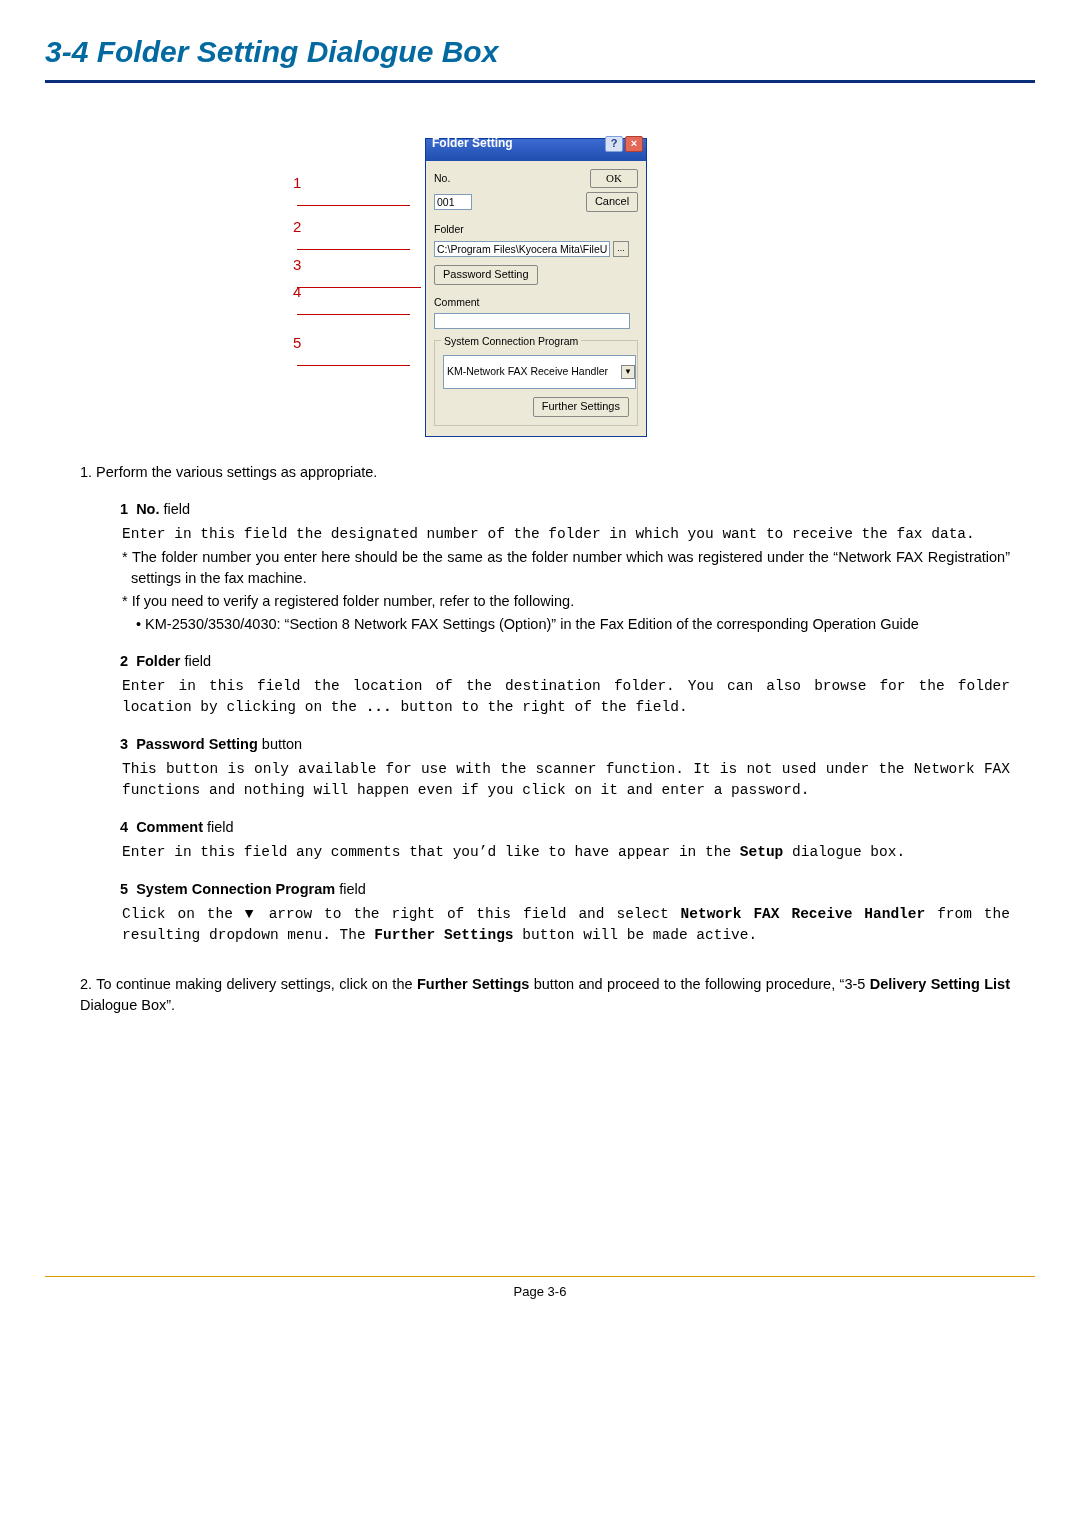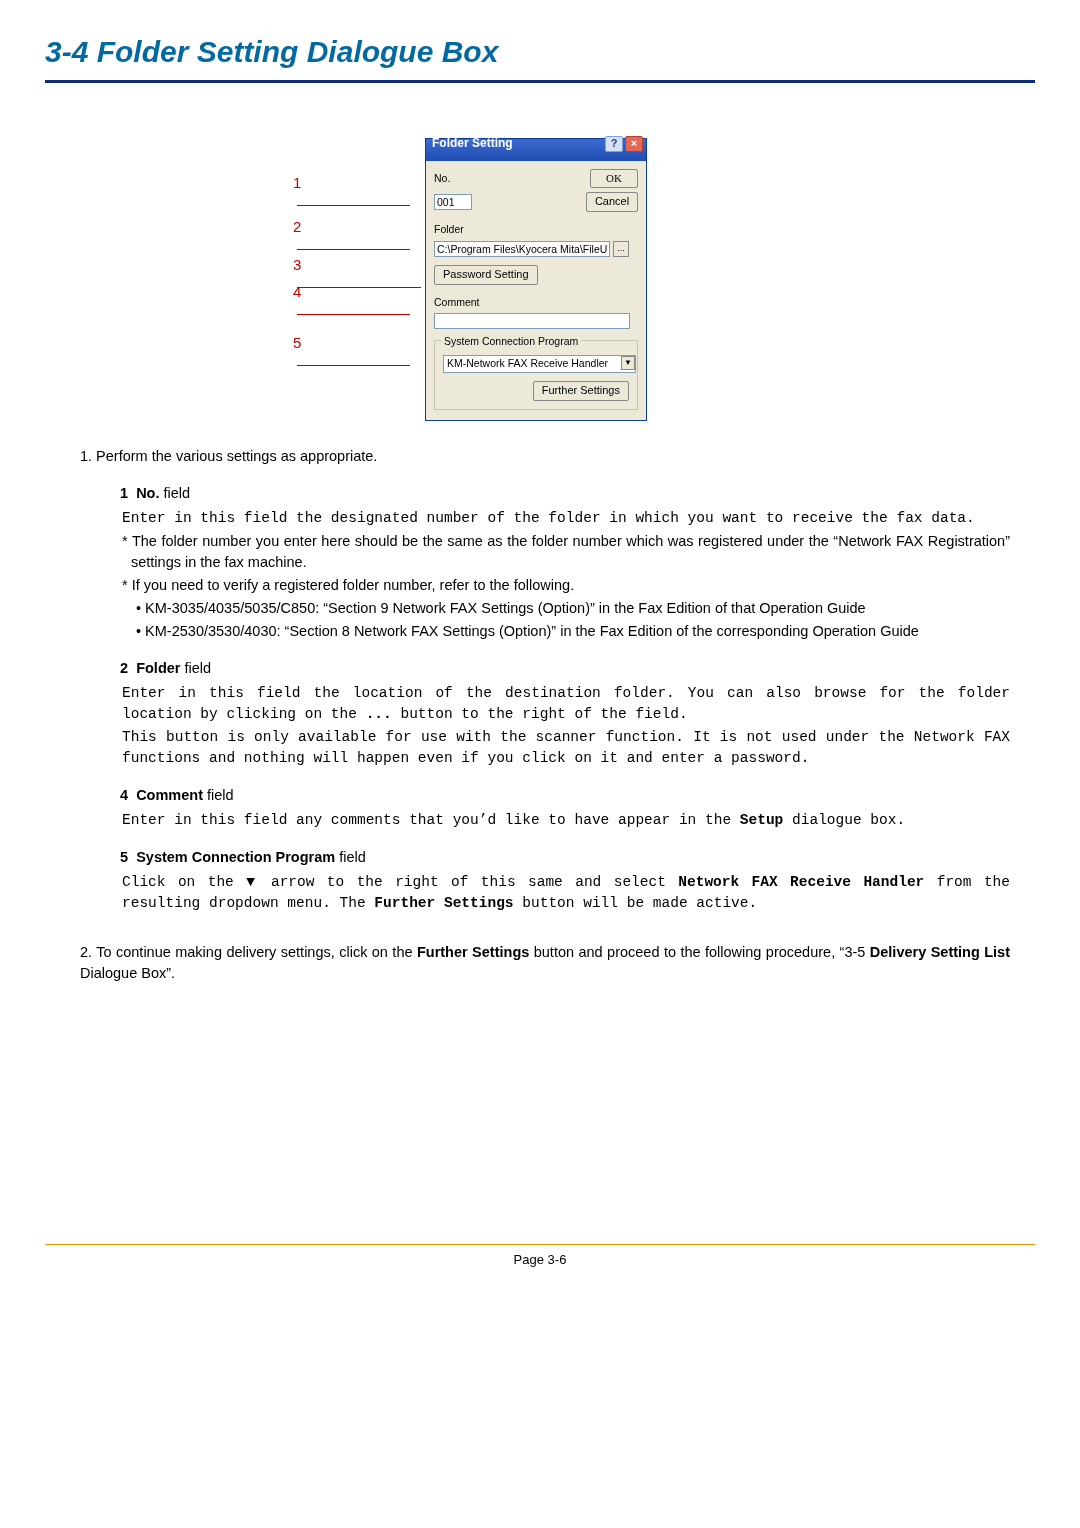--- a/index.html
+++ b/index.html
@@ -117,24 +117,24 @@
   }
   .group-title {
     position: absolute;
     top: -7px; left: 6px;
     background: #ece9d8;
     font-size: 10.5px;
     padding: 0 3px;
   }
   .select {
     display: flex;
-    align-items: flex-start;
+    align-items: center;
     background: #fff;
     border: 1px solid #7f9db9;
-    height: 18px;
+    height: 34px;
     font-size: 10.5px;
     padding: 0 0 0 3px;
     justify-content: space-between;
     width: 193px;
     cursor: pointer;
   }
   .select .dd {
     width: 14px; height: 14px;
     background: #ece9d8;
     border: 1px solid #888;
@@ -210,31 +210,31 @@
   </div>
 </div>
 
 <div class="body-text">
   <p class="step">1. Perform the various settings as appropriate.</p>
 
   <p class="item"><span class="num">1</span>&nbsp;&nbsp;<span class="name">No.</span><span> field</span></p>
   <p class="desc">Enter in this field the designated number of the folder in which you want to receive the fax data.</p>
   <p class="star">* The folder number you enter here should be the same as the folder number which was registered under the “Network FAX Registration” settings in the fax machine.</p>
   <p class="star">* If you need to verify a registered folder number, refer to the following.</p>
-  <p class="bullet">• KM-3035/4035/5035/C850: “Section 9  Network FAX Settings (Option)” in the Fax Edition of that Operation Guide</p>
   <p class="bullet">• KM-2530/3530/4030: “Section 8  Network FAX Settings (Option)” in the Fax Edition of the corresponding Operation Guide</p>
 
   <p class="item"><span class="num">2</span>&nbsp;&nbsp;<span class="name">Folder</span><span> field</span></p>
   <p class="desc"><span>Enter in this field the location of the destination folder. You can also browse for the folder location by clicking on the </span><b>...</b><span> button to the right of the field.</span></p>
 
+  <p class="item"><span class="num">3</span>&nbsp;&nbsp;<span class="name">Password Setting</span><span> button</span></p>
   <p class="desc">This button is only available for use with the scanner function. It is not used under the Network FAX functions and nothing will happen even if you click on it and enter a password.</p>
 
   <p class="item"><span class="num">4</span>&nbsp;&nbsp;<span class="name">Comment</span><span> field</span></p>
   <p class="desc"><span>Enter in this field any comments that you’d like to have appear in the </span><b>Setup</b><span> dialogue box.</span></p>
 
   <p class="item"><span class="num">5</span>&nbsp;&nbsp;<span class="name">System Connection Program</span><span> field</span></p>
-  <p class="desc"><span>Click on the ▼ arrow to the right of this same and select </span><b>Network FAX Receive Handler</b><span> from the resulting dropdown menu. The </span><b>Further Settings</b><span> button will be made active.</span></p>
+  <p class="desc"><span>Click on the ▼ arrow to the right of this field and select </span><b>Network FAX Receive Handler</b><span> from the resulting dropdown menu. The </span><b>Further Settings</b><span> button will be made active.</span></p>
 
   <p class="step2"><span>2. To continue making delivery settings, click on the </span><b>Further Settings</b><span> button and proceed to the following procedure, “3-5 </span><b>Delivery Setting List</b><span> Dialogue Box”.</span></p>
 </div>
 
 <hr class="footer-rule">
 <div class="page-num">Page 3-6</div>
 
 </body></html>

